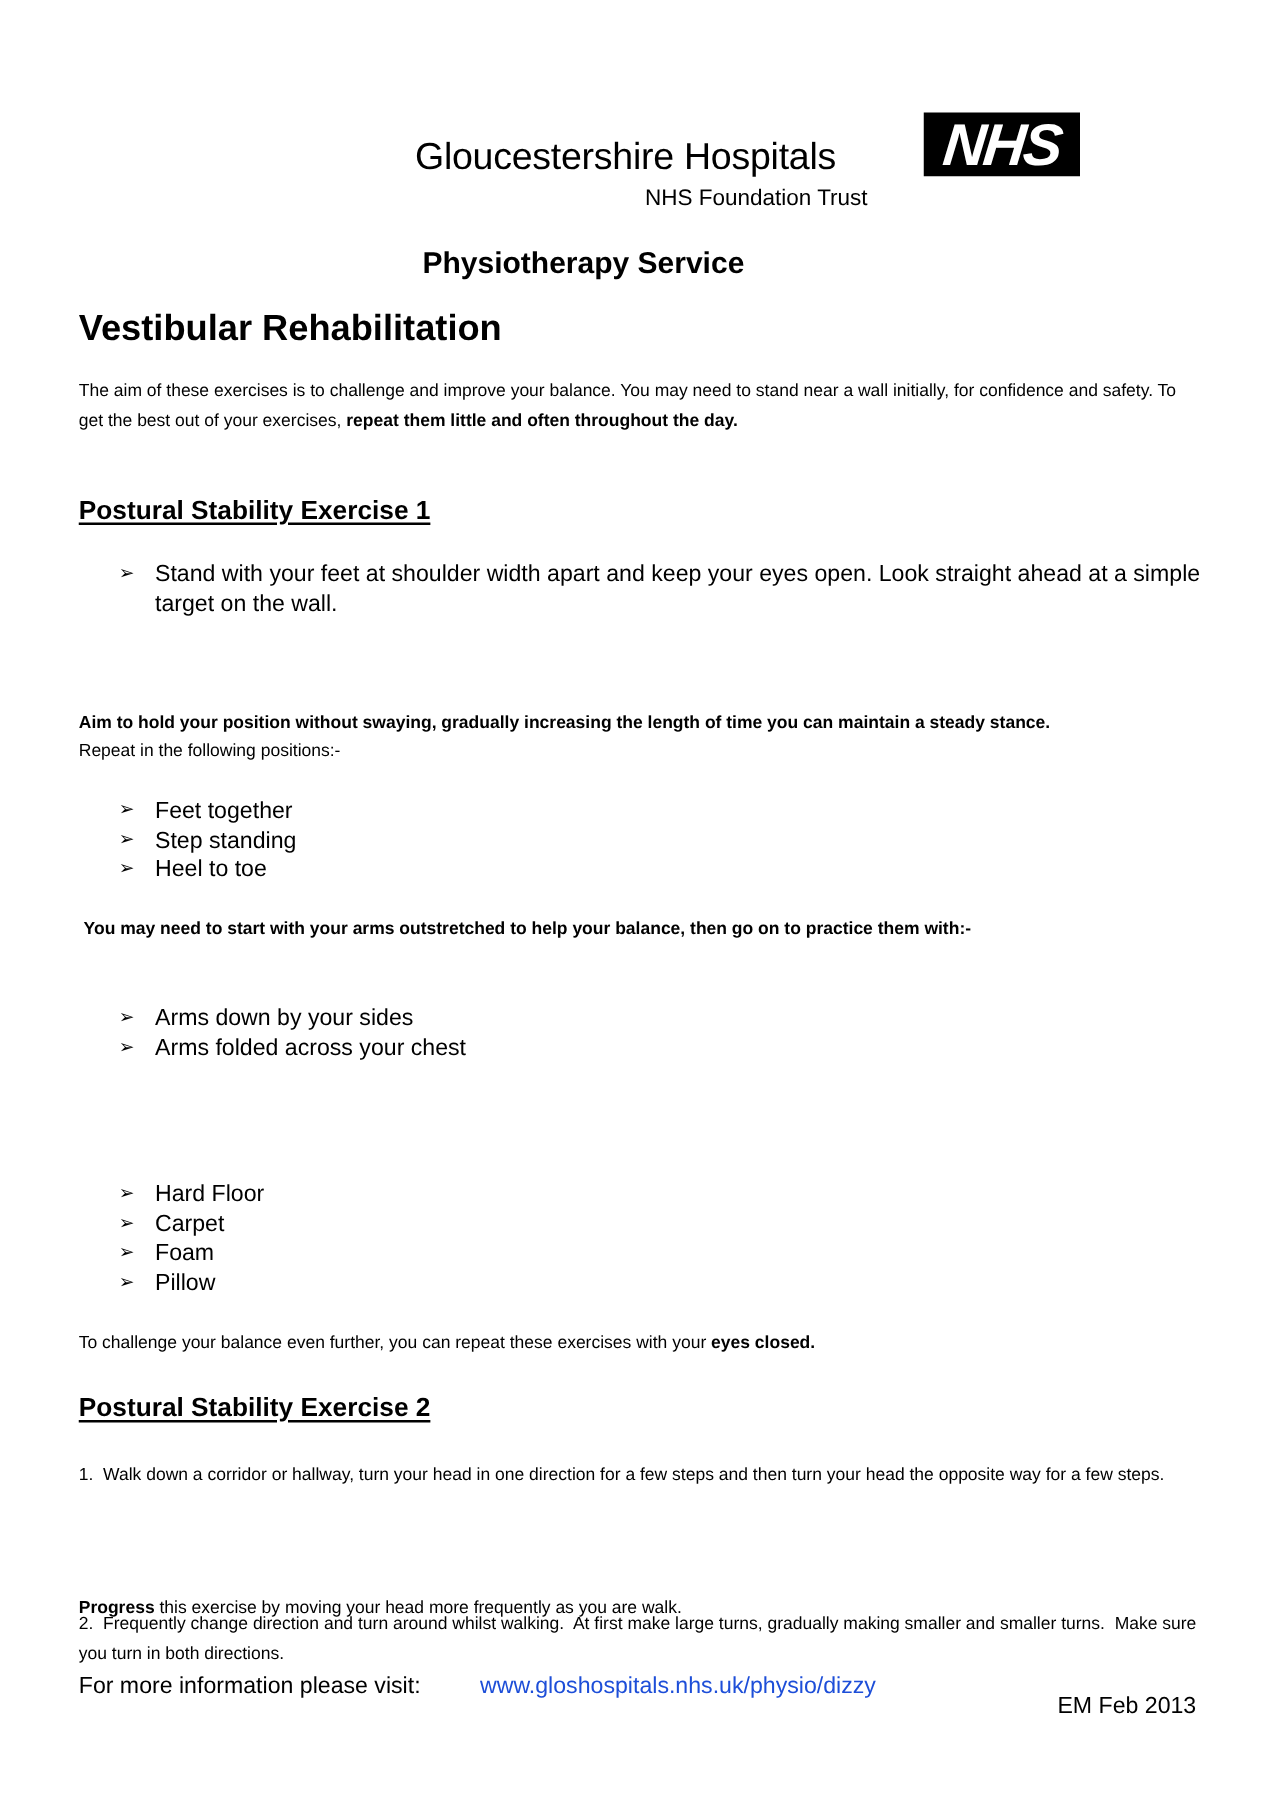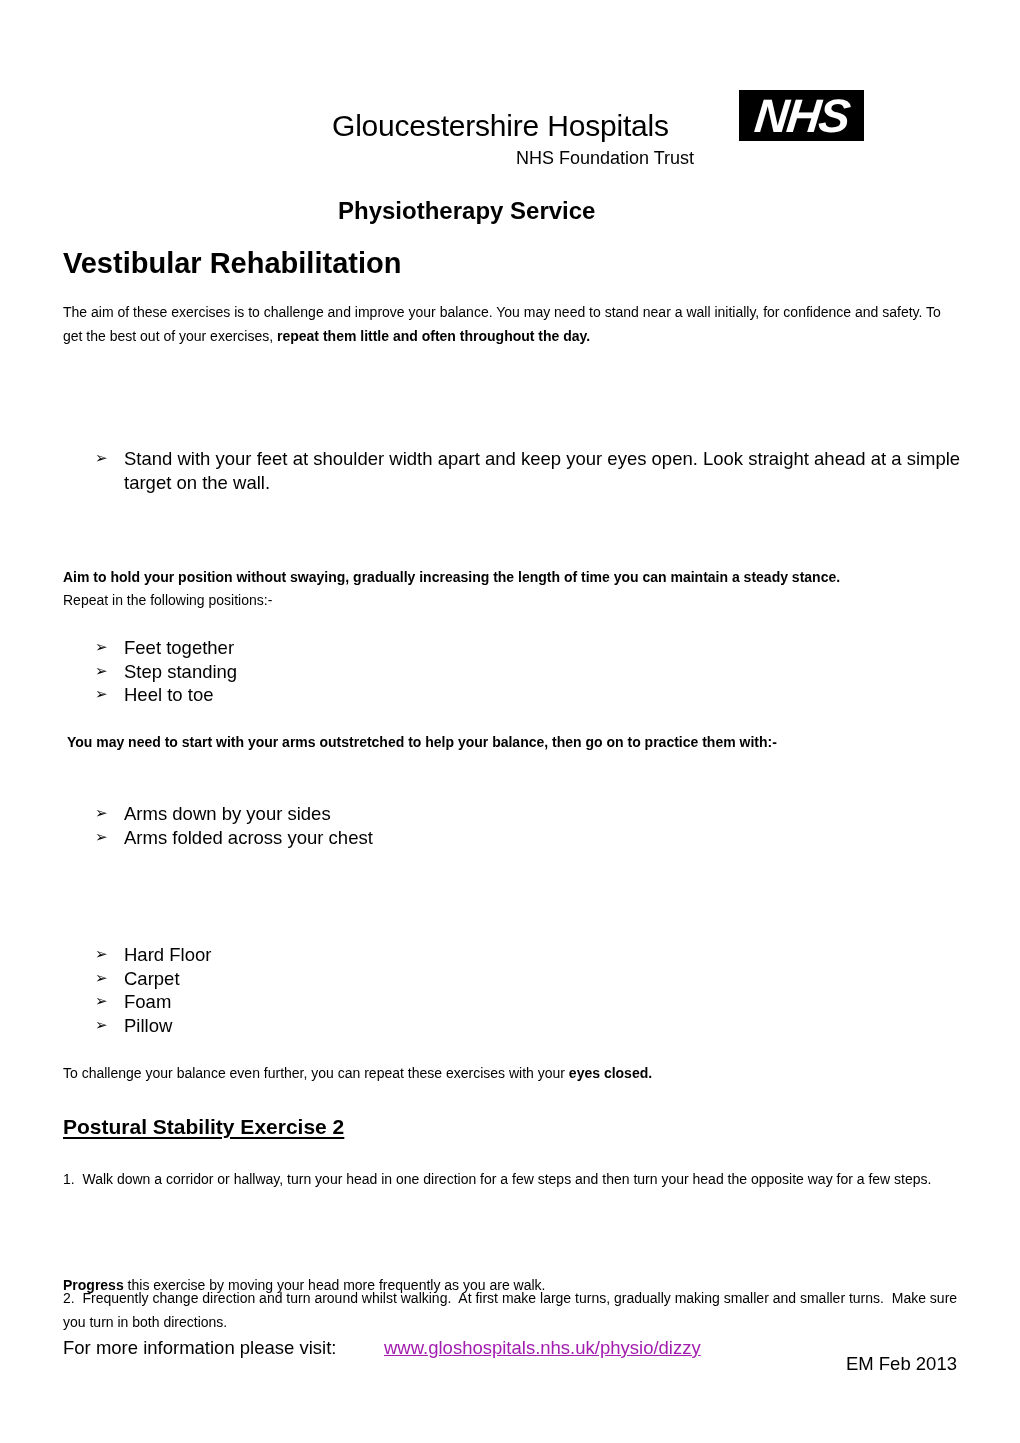--- a/index.html
+++ b/index.html
@@ -33,21 +33,21 @@
 
     .text { position: absolute; left: 63px; width: 900px; font-size: 14px; line-height: 23.5px; }
     .h-sub { font-size: 29px; font-weight: bold; line-height: 26px; }
     .h-ex  { font-size: 21px; font-weight: bold; line-height: 26px; text-decoration: underline; text-decoration-thickness: 2px; text-underline-offset: 3px; }
     .b { font-weight: bold; }
 
     .list { position: absolute; left: 95px; width: 870px; margin: 0; padding: 0; list-style: none; font-size: 18.5px; line-height: 23.5px; }
     .list li { position: relative; padding-left: 29px; }
     .bullet { position: absolute; left: 0; top: 0; font-size: 15px; font-family: "DejaVu Sans", sans-serif; }
 
-    .link { color: #a21caf; text-decoration: underline; }
+    .link { color: #1d4ed8; }
     .footer-line { position: absolute; left: 63px; top: 1336px; width: 900px; font-size: 18.5px; line-height: 23.5px; }
     .footer-line .visit { position: absolute; left: 0; top: 0; }
     .footer-line .link { position: absolute; left: 321px; top: 0; }
     .footer-line .date { position: absolute; right: 6px; top: 16px; }
   </style>
 </head>
 <body>
 
 <div class="page">
 
@@ -57,20 +57,21 @@
     <span>NHS</span>
   </div>
   <div class="service-title">Physiotherapy Service</div>
 
   <div class="text h-sub" style="top:250px;">Vestibular Rehabilitation</div>
 
   <div class="text" style="top:301px;">
     <span>The aim of these exercises is to challenge and improve your balance.   You may need to stand near a wall initially, for confidence and safety. To get the best out of your exercises, </span><span class="b">repeat them little and often throughout the day.</span>
   </div>
 
+  <div class="text h-ex" style="top:396px;">Postural Stability Exercise 1</div>
 
   <ul class="list" style="top:447px;">
     <li><span class="bullet">➢</span><span>Stand with your feet at shoulder width apart and keep your eyes open.  Look straight ahead at a simple target on the wall.</span></li>
   </ul>
 
   <div class="text b" style="top:518px;margin-top:48px;">Aim to hold your position without swaying, gradually increasing the length of time you can maintain a steady stance.</div>
 
   <div class="text" style="top:589px;">Repeat in the following positions:-</div>
 
   <ul class="list" style="top:636px;">

